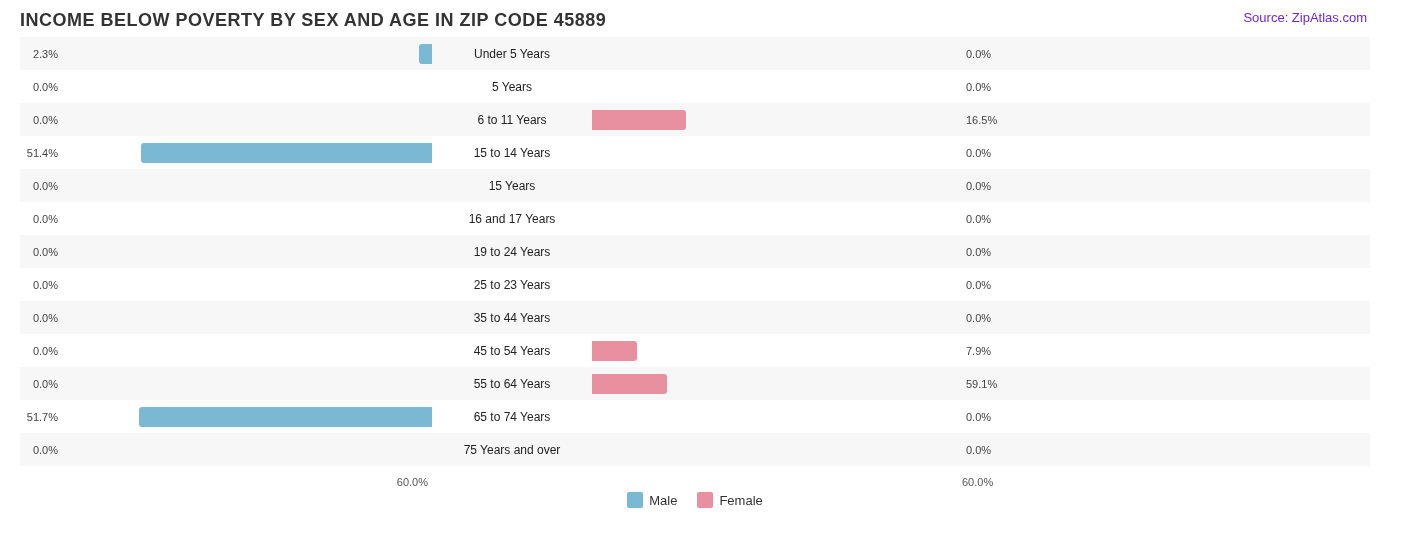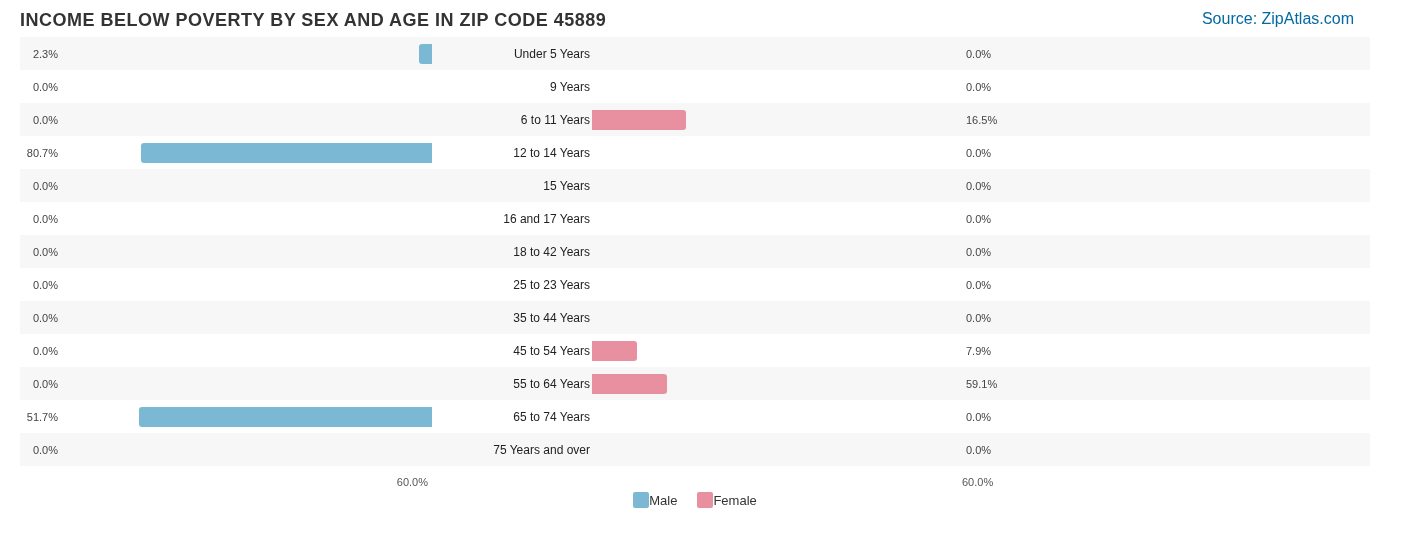--- a/index.html
+++ b/index.html
@@ -19,34 +19,35 @@
     .chart-title {
       font-size: 18px;
       font-weight: bold;
       color: #333;
       margin-bottom: 6px;
       letter-spacing: 0.5px;
     }
     .source-text {
       position: absolute;
       top: 10px;
-      right: 36px;
-      font-size: 16px;
-      color: #0369a1;
+      right: 23px;
+      font-size: 13px;
+      color: #6d28d9;
     }
     .legend {
       display: flex;
       justify-content: center;
       align-items: center;
       gap: 20px;
       margin-top: 4px;
     }
     .legend-item {
       display: flex;
       align-items: center;
+      gap: 6px;
       font-size: 13px;
       color: #333;
     }
     .legend-box {
       width: 16px;
       height: 16px;
       border-radius: 2px;
     }
     .rows-wrapper {
       position: relative;
@@ -81,21 +82,21 @@
     .bar-right-wrap {
       width: 370px;
       display: flex;
       justify-content: flex-start;
       align-items: center;
       height: 22px;
       flex-shrink: 0;
     }
     .center-label {
       width: 160px;
-      text-align: right;
+      text-align: center;
       font-size: 12px;
       color: #222;
       font-weight: 500;
       flex-shrink: 0;
       padding: 0 2px;
     }
     .val-right {
       width: 42px;
       text-align: left;
       font-size: 11px;
@@ -157,43 +158,43 @@
     <div class="bar-right-wrap">
       <span class="bf" style="width:0px;"></span>
     </div>
     <div class="val-right">0.0%</div>
   </div>
       <div class="chart-row">
     <div class="val-left">0.0%</div>
     <div class="bar-left-wrap">
       <span class="bm" style="width:0px;"></span>
     </div>
-    <div class="center-label">9 Years</div>
+    <div class="center-label">5 Years</div>
     <div class="bar-right-wrap">
       <span class="bf" style="width:0px;"></span>
     </div>
     <div class="val-right">0.0%</div>
   </div>
       <div class="chart-row">
     <div class="val-left">0.0%</div>
     <div class="bar-left-wrap">
       <span class="bm" style="width:0px;"></span>
     </div>
     <div class="center-label">6 to 11 Years</div>
     <div class="bar-right-wrap">
       <span class="bf" style="width:94px;"></span>
     </div>
     <div class="val-right">16.5%</div>
   </div>
       <div class="chart-row">
-    <div class="val-left">80.7%</div>
+    <div class="val-left">51.4%</div>
     <div class="bar-left-wrap">
       <span class="bm" style="width:291px;"></span>
     </div>
-    <div class="center-label">12 to 14 Years</div>
+    <div class="center-label">15 to 14 Years</div>
     <div class="bar-right-wrap">
       <span class="bf" style="width:0px;"></span>
     </div>
     <div class="val-right">0.0%</div>
   </div>
       <div class="chart-row">
     <div class="val-left">0.0%</div>
     <div class="bar-left-wrap">
       <span class="bm" style="width:0px;"></span>
     </div>
@@ -212,21 +213,21 @@
     <div class="bar-right-wrap">
       <span class="bf" style="width:0px;"></span>
     </div>
     <div class="val-right">0.0%</div>
   </div>
       <div class="chart-row">
     <div class="val-left">0.0%</div>
     <div class="bar-left-wrap">
       <span class="bm" style="width:0px;"></span>
     </div>
-    <div class="center-label">18 to 42 Years</div>
+    <div class="center-label">19 to 24 Years</div>
     <div class="bar-right-wrap">
       <span class="bf" style="width:0px;"></span>
     </div>
     <div class="val-right">0.0%</div>
   </div>
       <div class="chart-row">
     <div class="val-left">0.0%</div>
     <div class="bar-left-wrap">
       <span class="bm" style="width:0px;"></span>
     </div>

